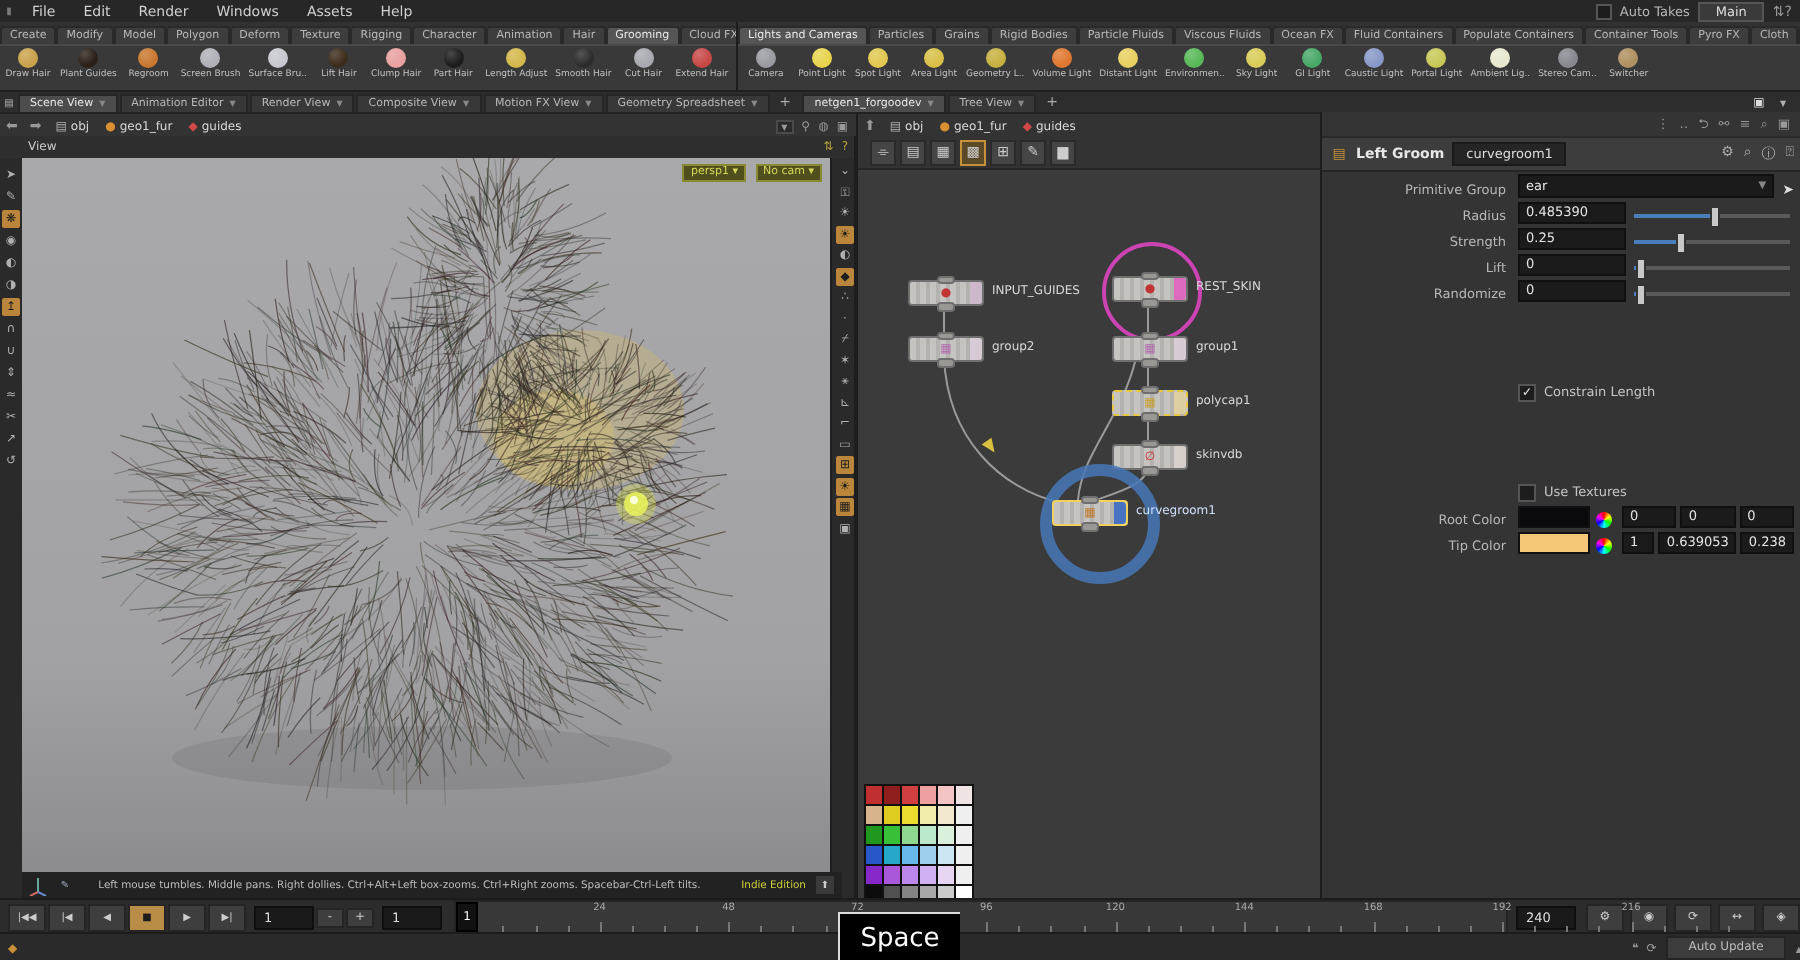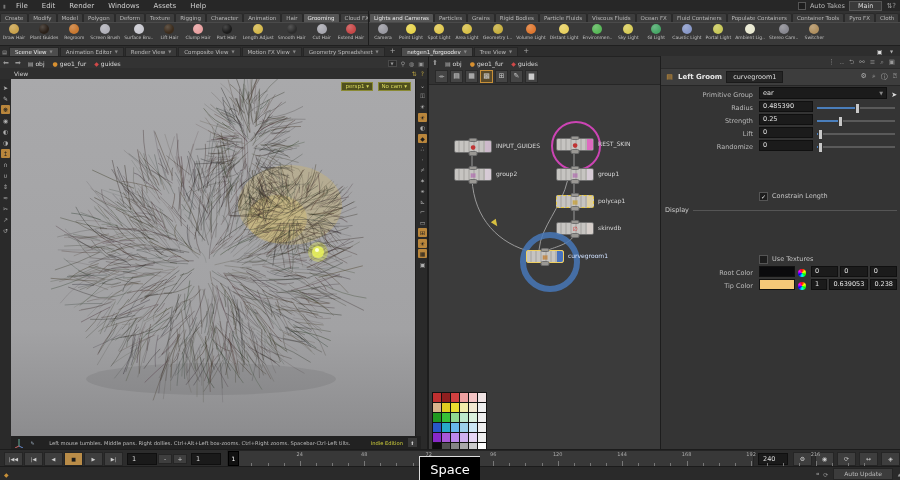--- a/index.html
+++ b/index.html
@@ -2081,23 +2081,20 @@
           <span class="ptrack">
             <span class="bar"></span>
             <span class="fill" style="width: 2%;"></span>
             <span class="handle" style="left: calc(2% - 1px);"></span>
           </span>
         </div>
         <div class="pcheckrow">
           <span class="pcheck">✓</span>
           <span>Constrain Length</span>
         </div>
-        <div class="psection">
-          <span>Display</span>
-        </div>
         <div class="pcheckrow">
           <span class="pcheck"></span>
           <span>Use Textures</span>
         </div>
         <div class="prow">
           <span class="plabel">Root Color</span>
           <span class="swatch" style="background: rgb(10, 10, 12);"></span>
           <span class="wheel"></span>
           <span class="cfield">0</span>
           <span class="cfield">0</span>

